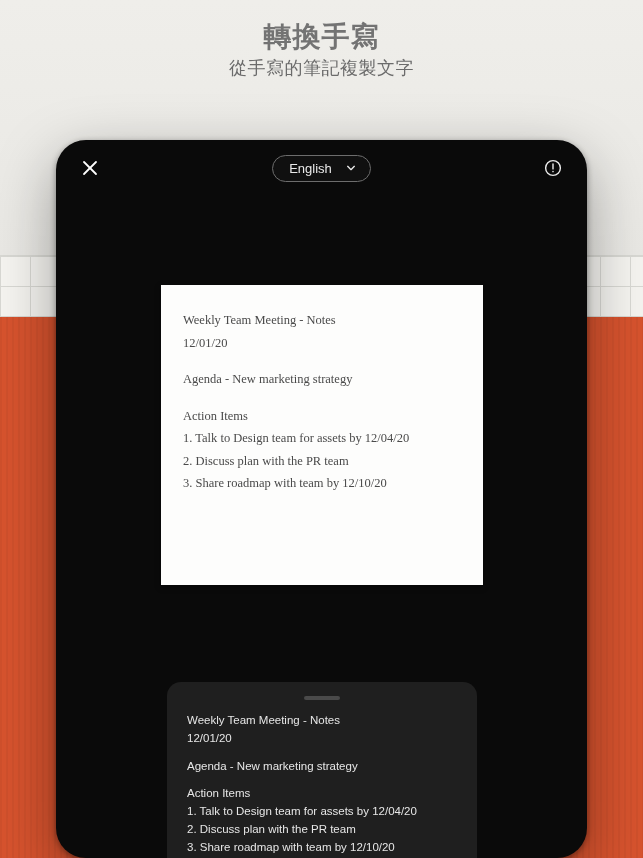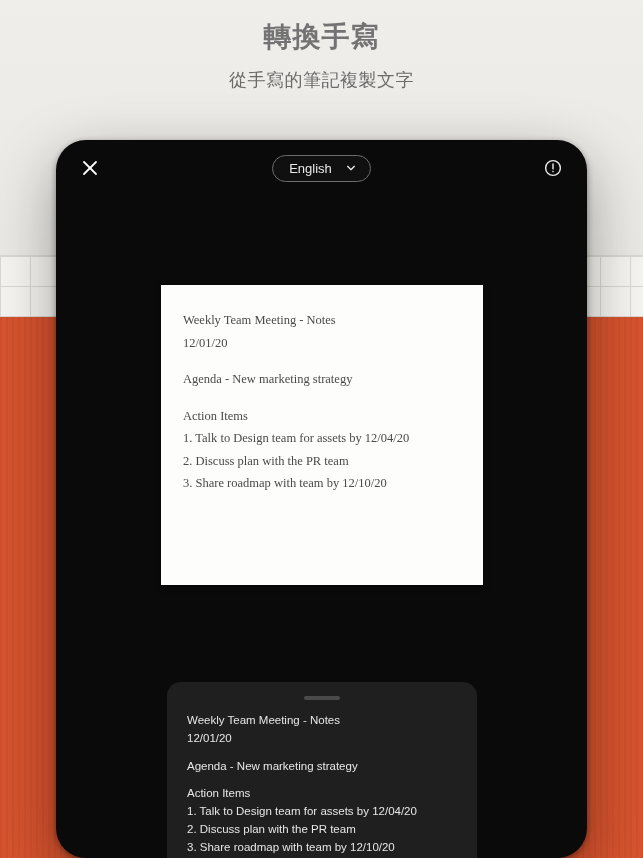--- a/index.html
+++ b/index.html
@@ -9,21 +9,21 @@
     background: linear-gradient(180deg, #efeeea 0%, #e8e7e3 35%, #e6e5e1 100%);
   }
   .header-area {
     position: absolute; top: 18px; left: 0; right: 0;
     text-align: center;
   }
   .header-title {
     font-size: 28px; font-weight: 600; color: #737373; letter-spacing: 1px;
   }
   .header-subtitle {
-    margin-top: 12px; font-size: 18px; color: #6b6b6b; letter-spacing: 0.5px;
+    margin-top: 0; font-size: 18px; color: #6b6b6b; letter-spacing: 0.5px;
   }
 
   
   .texture-grid {
     position: absolute; left: 0; top: 255px; width: 100%; height: 62px;
     background: #f5f4f0;
     background-image:
       linear-gradient(#d8d8d3 1px, transparent 1px),
       linear-gradient(90deg, #d8d8d3 1px, transparent 1px);
     background-size: 30px 30px;

